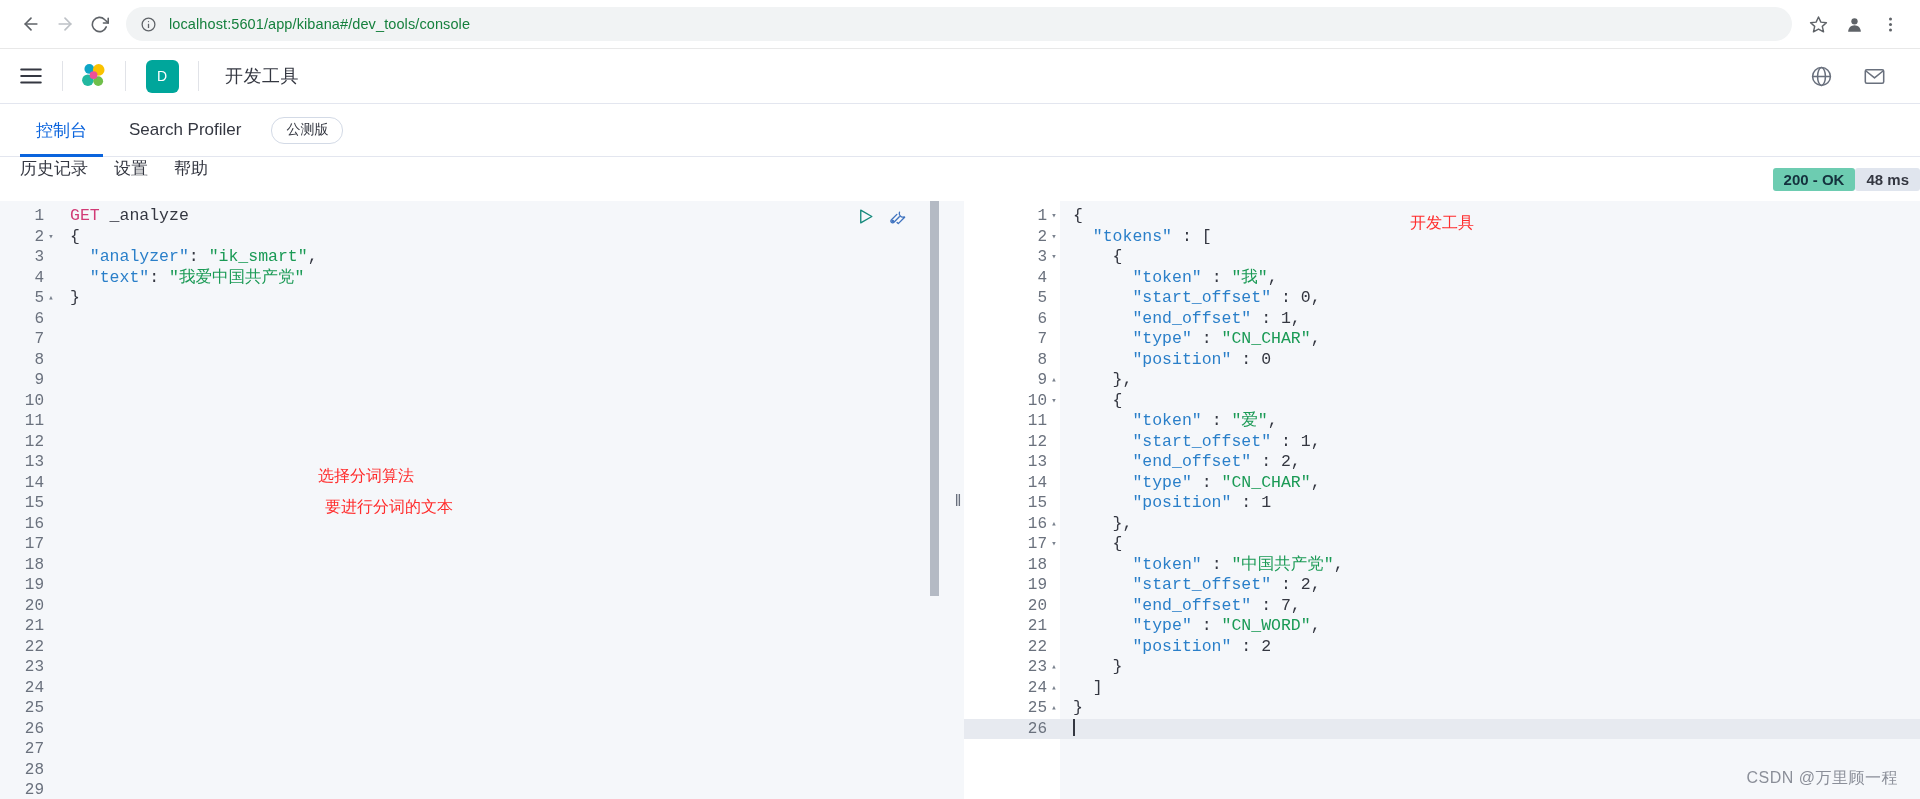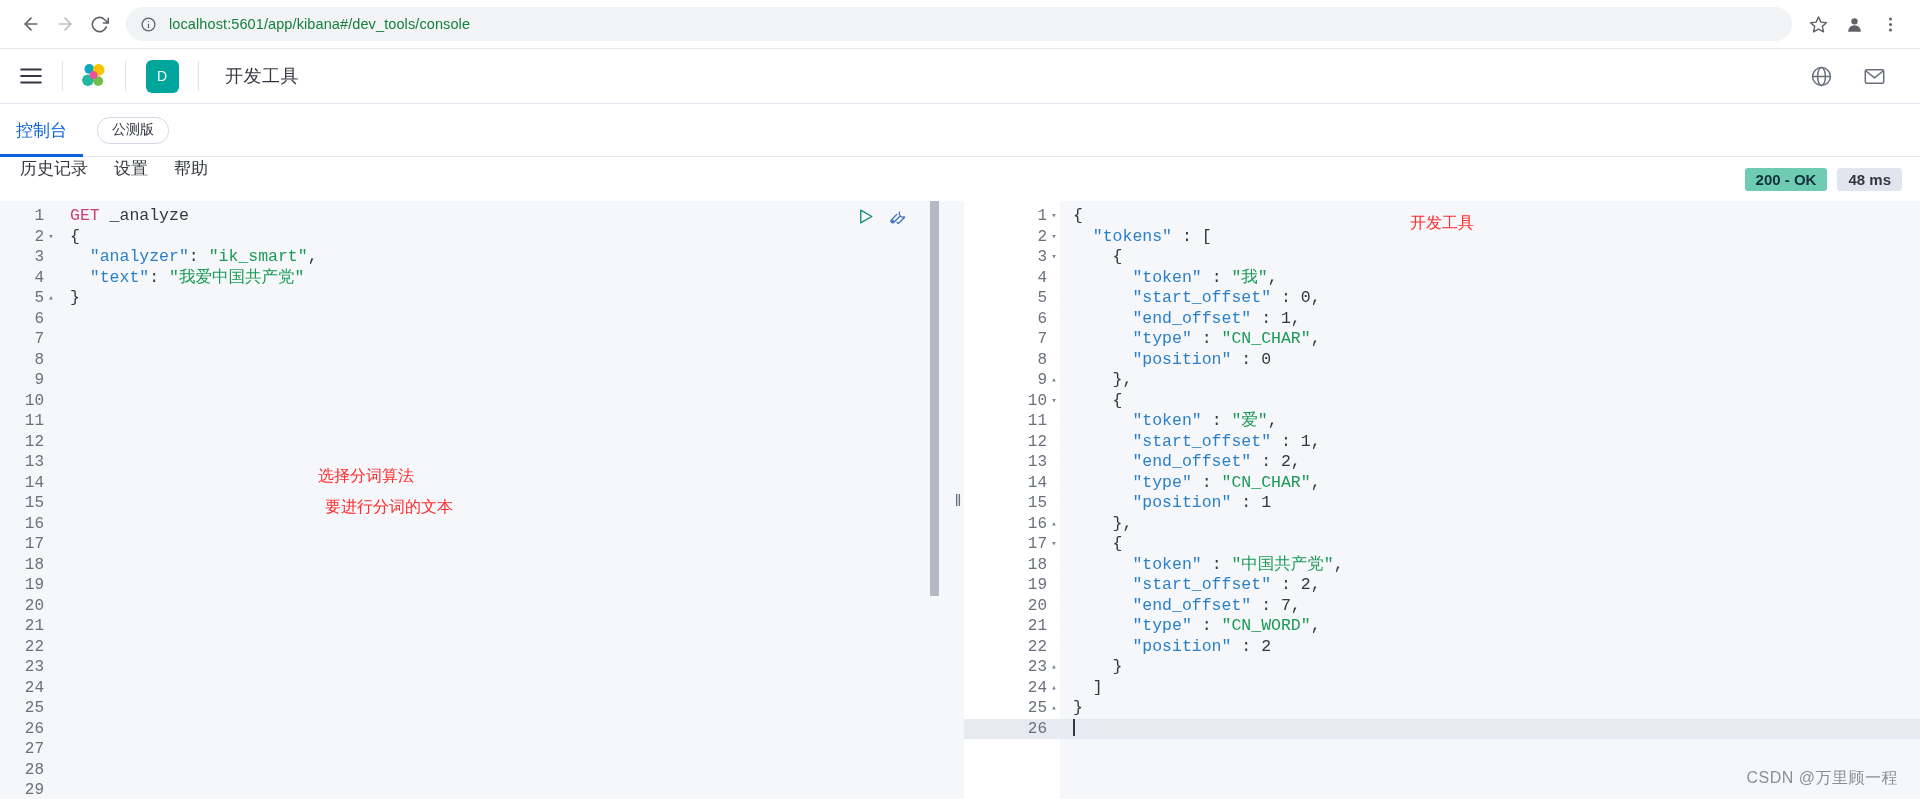--- a/index.html
+++ b/index.html
@@ -114,20 +114,21 @@
     gap: 30px;
   }
   .kb-hicon { color: #69707d; display: flex; align-items: center; }
 
   
   .kb-tabs {
     height: 53px;
     background: #ffffff;
     display: flex;
     align-items: stretch;
+    padding-left: 20px;
     border-bottom: 1px solid #e3e6ef;
   }
   .kb-tab {
     display: flex;
     align-items: center;
     padding: 0 16px;
     font-size: 17px;
     color: #343741;
     position: relative;
     margin-right: 10px;
@@ -170,22 +171,20 @@
   .annot {
     color: #ff2d2d;
     font-size: 16px;
     position: absolute;
     white-space: nowrap;
   }
   .ct-right {
     margin-left: auto;
     display: flex;
     align-items: center;
-    gap: 10px;
-    padding-right: 18px;
     border-radius: 7px;
   }
   .status-ok {
     background: #6dccb1;
     color: #14313d;
     font-size: 15px;
     font-weight: 700;
     padding: 3px 11px;
     border-radius: 3px;
   }
@@ -432,20 +431,23 @@
           <polyline points="2.8 6 12 13.4 21.2 6"></polyline>
         </svg>
     </span>
   </div>
 </div>
 
 <div class="kb-tabs">
   <div class="kb-tab active">
       <span>控制台</span>
     </div>
+  <div class="kb-tab">
+      <span>Search Profiler</span>
+    </div>
   <div class="beta-badge">公测版</div>
 </div>
 
 <div class="console-toolbar">
   <span class="ct-link">历史记录</span>
   <span class="ct-link">设置</span>
   <span class="ct-link">帮助</span>
   <span class="annot annot-send">发送分词请求</span>
 
   <div class="ct-right">

